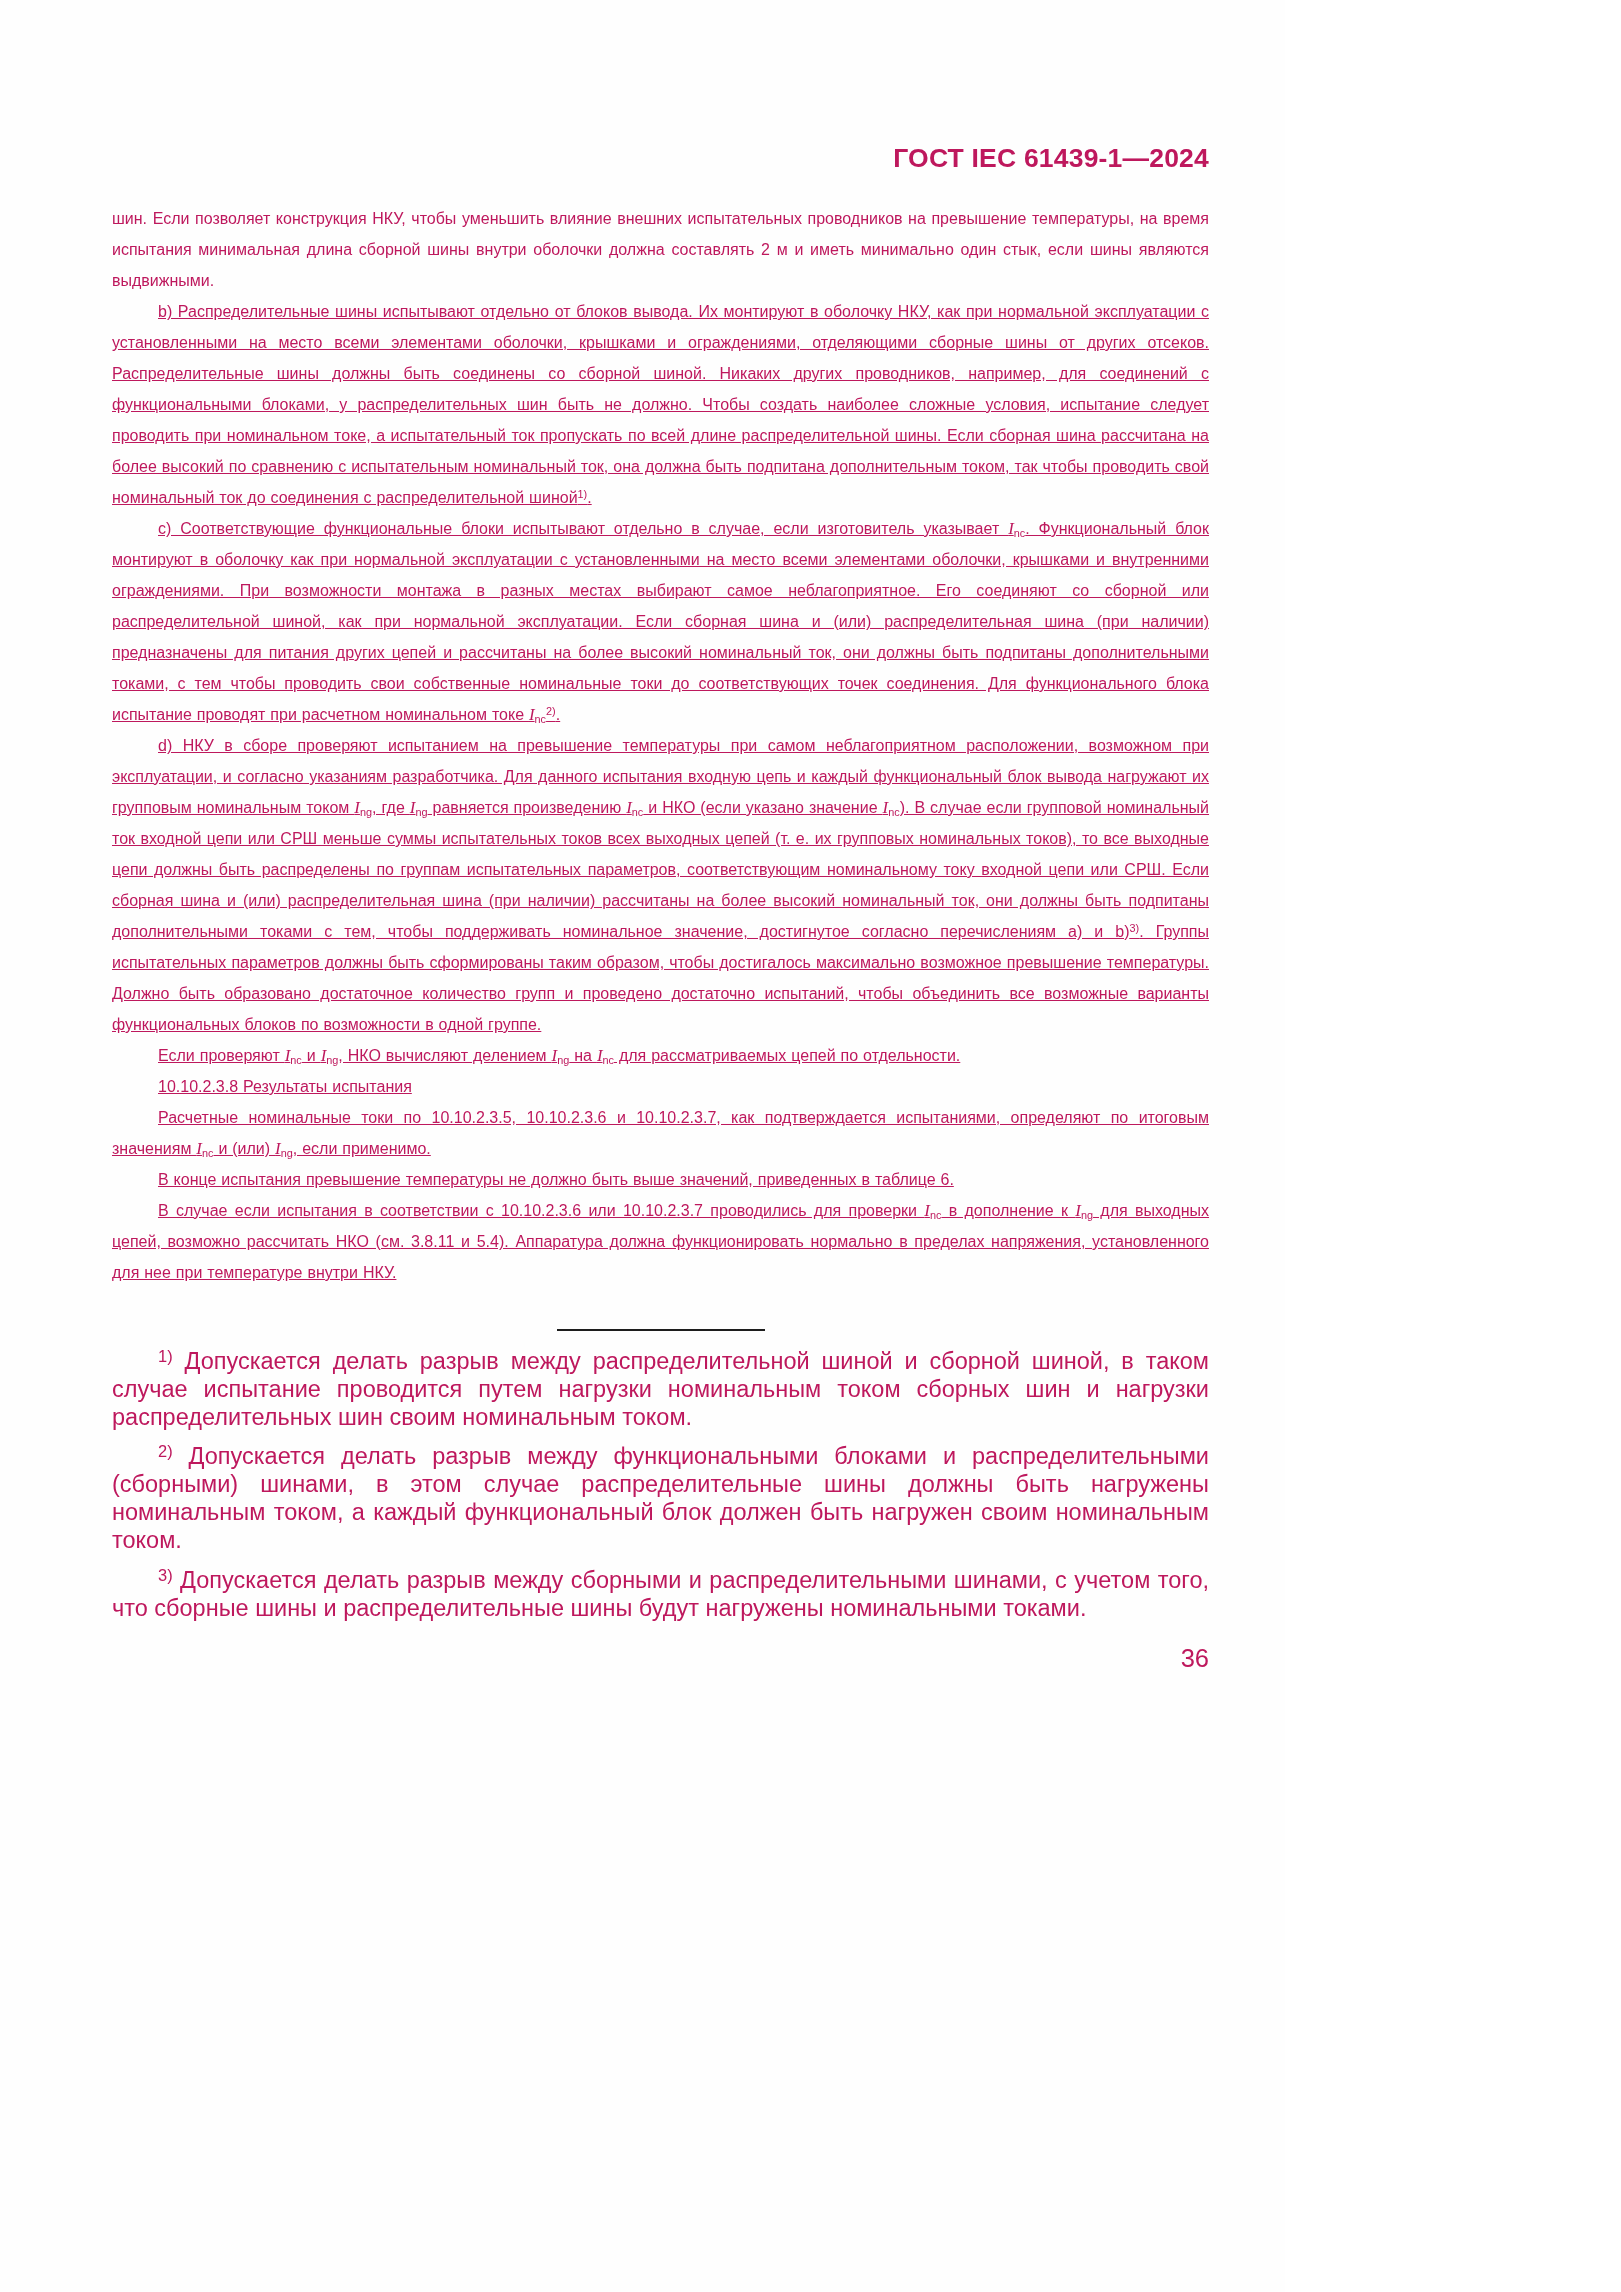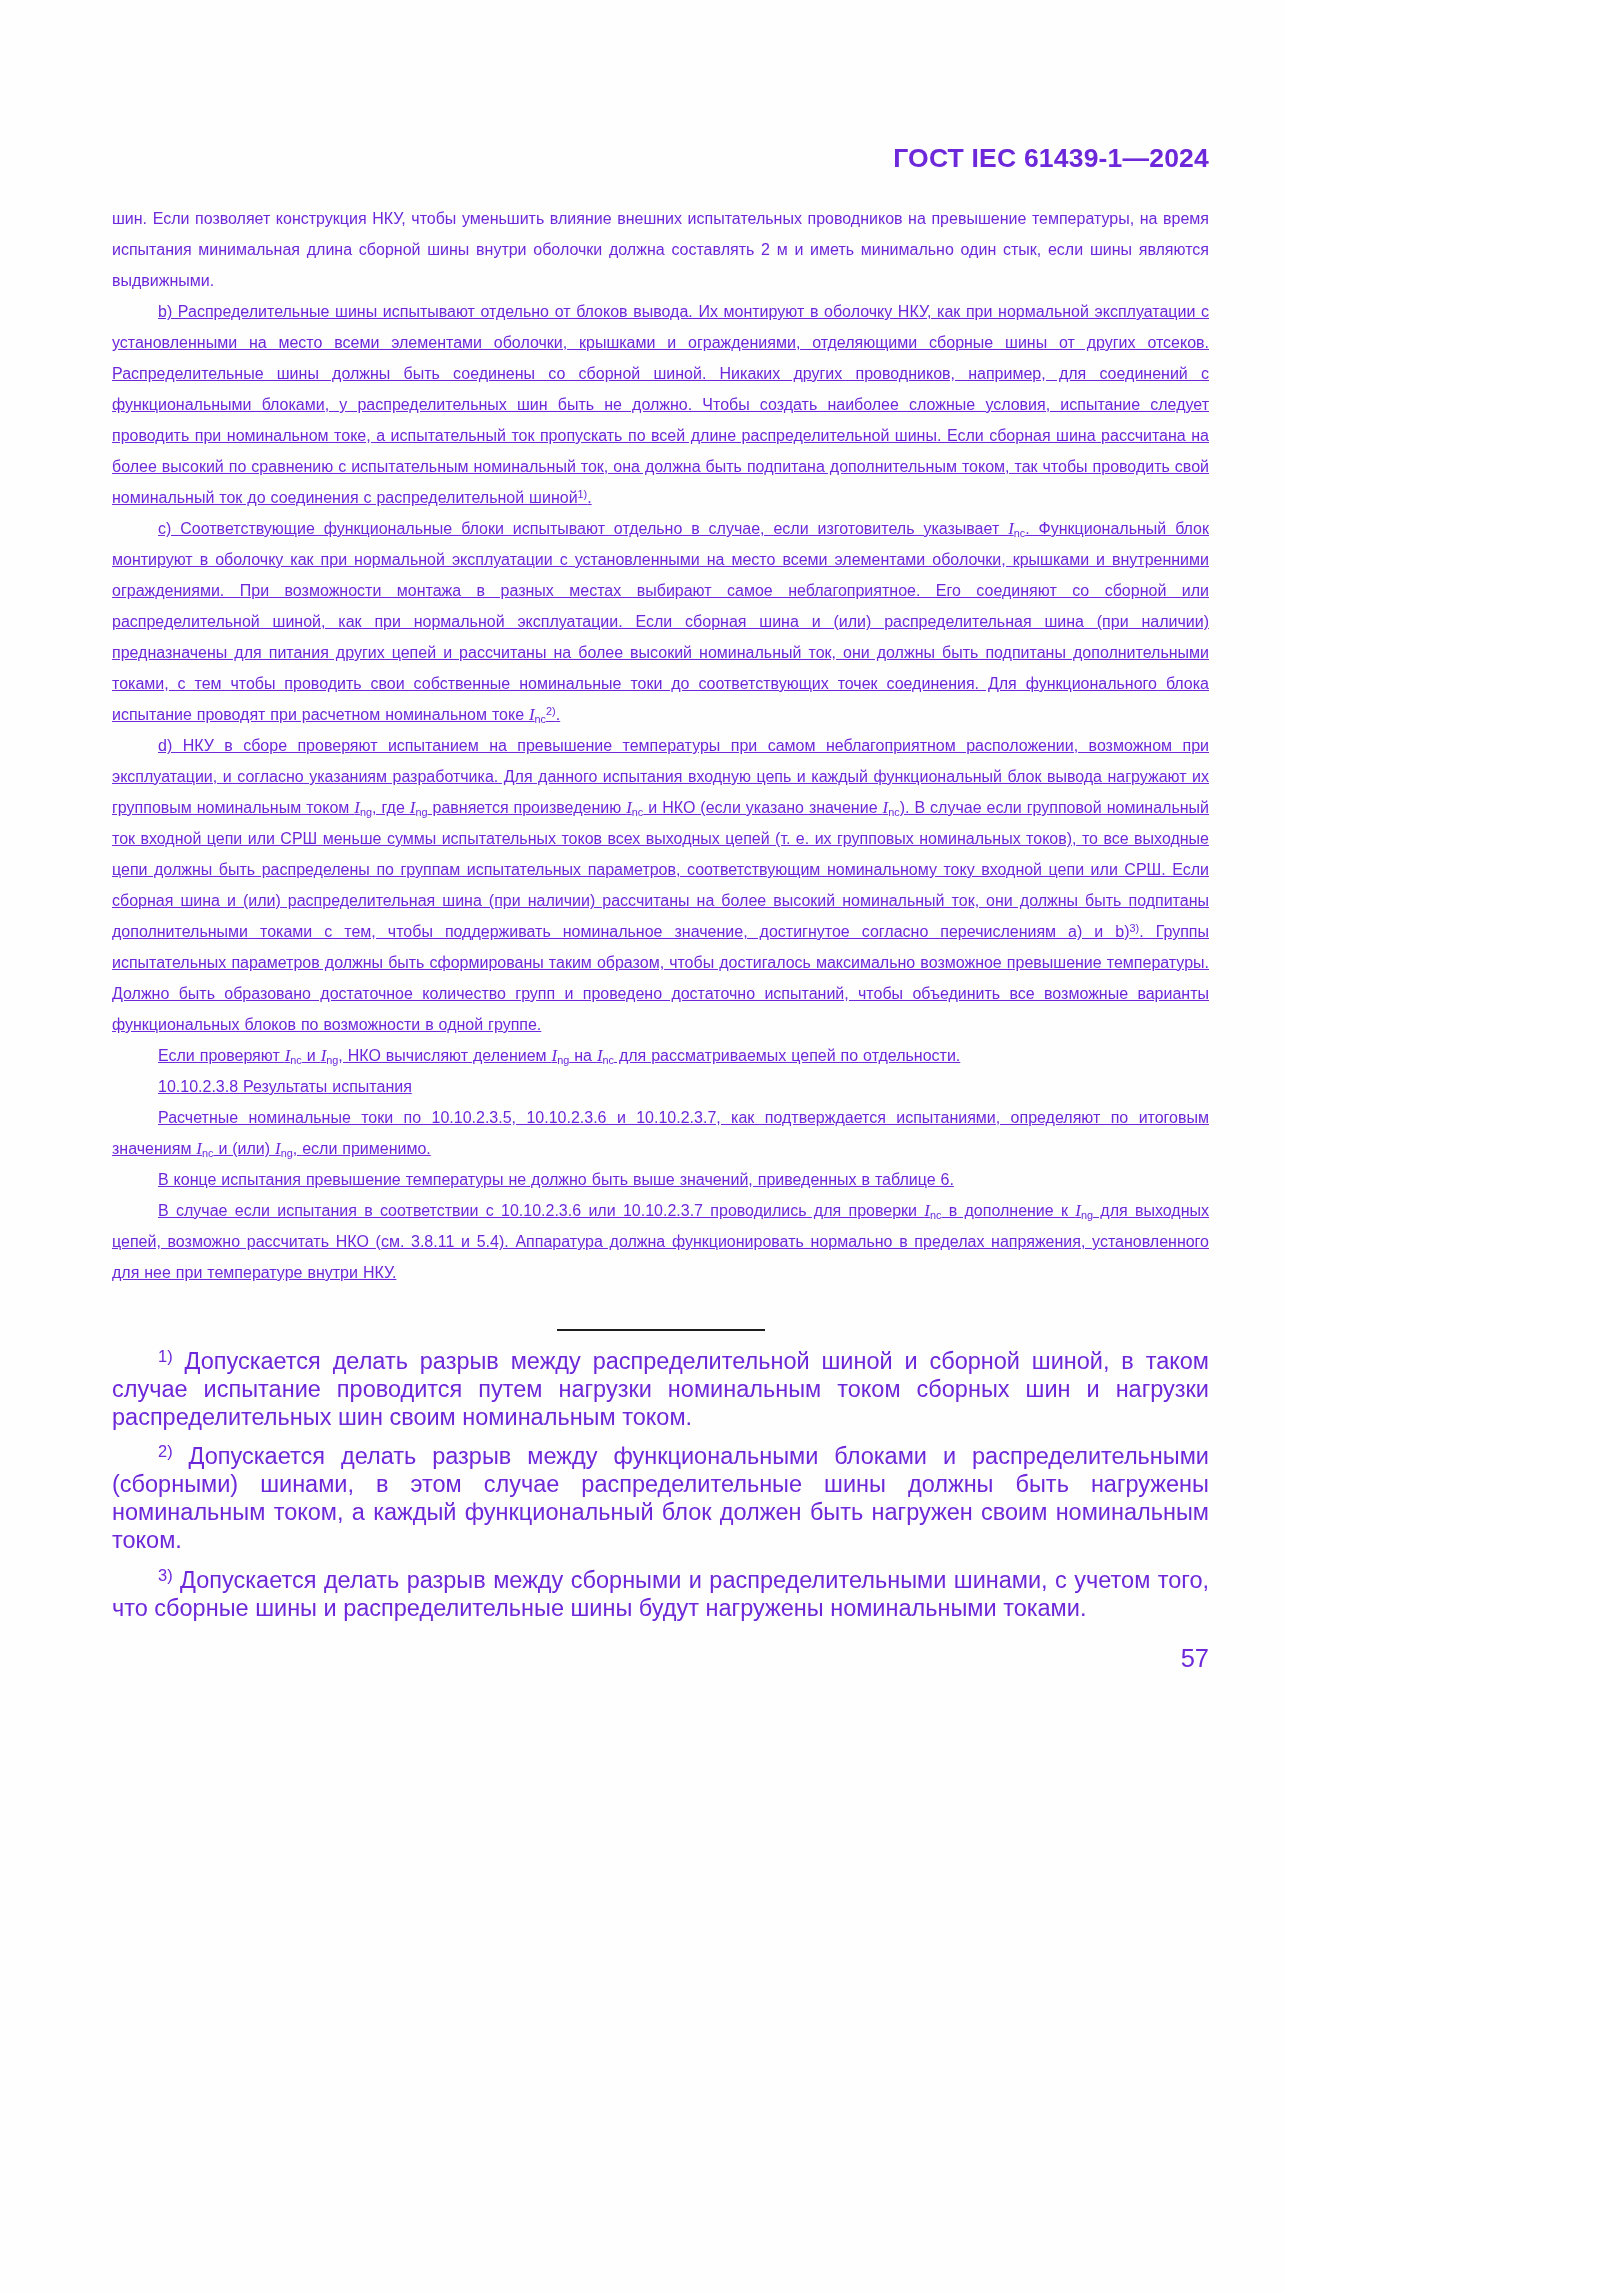--- a/index.html
+++ b/index.html
@@ -6,21 +6,21 @@
     margin: 0;
     padding: 0;
     background: #ffffff;
   }
   .page {
     position: relative;
     width: 1285px;
     height: 2293px;
     box-sizing: border-box;
     background: #fefefe;
-    color: #6d28d9;
+    color: #be185d;
     font-family: "Liberation Sans", sans-serif;
     padding: 143px 76px 0 112px;
     overflow: hidden;
   }
   .header {
     text-align: right;
     font-weight: 700;
     font-size: 26.5px;
     letter-spacing: 0.2px;
   }
@@ -97,15 +97,15 @@
     </div>
 
   <hr class="footnote-sep">
 
   <div class="footnotes">
       <p class="footnote"><sup>1)</sup> Допускается делать разрыв между распределительной шиной и сборной шиной, в таком случае испытание проводится путем нагрузки номинальным током сборных шин и нагрузки распределительных шин своим номинальным током.</p>
       <p class="footnote"><sup>2)</sup> Допускается делать разрыв между функциональными блоками и распределительными (сборными) шинами, в этом случае распределительные шины должны быть нагружены номинальным током, а каждый функциональный блок должен быть нагружен своим номинальным током.</p>
       <p class="footnote"><sup>3)</sup> Допускается делать разрыв между сборными и распределительными шинами, с учетом того, что сборные шины и распределительные шины будут нагружены номинальными токами.</p>
     </div>
 
-  <div class="page-number">57</div>
+  <div class="page-number">36</div>
 </div>
 
 
 </body></html>

